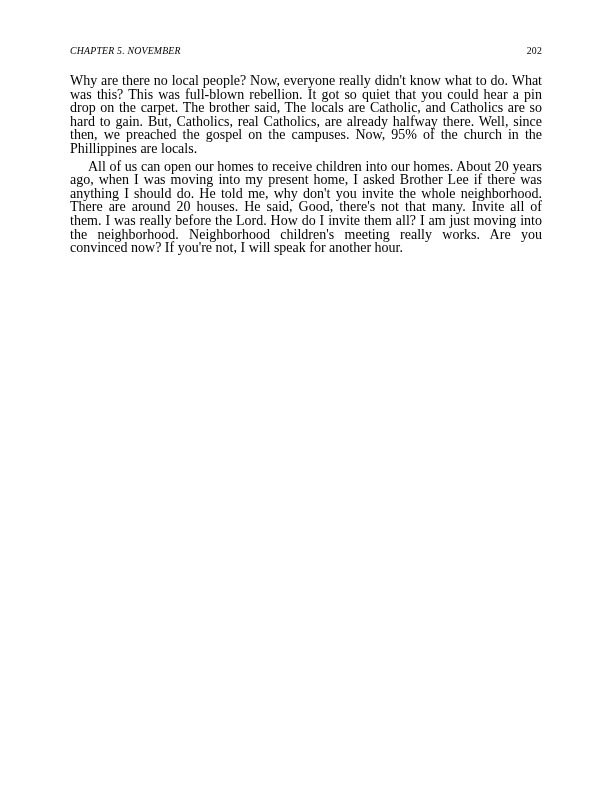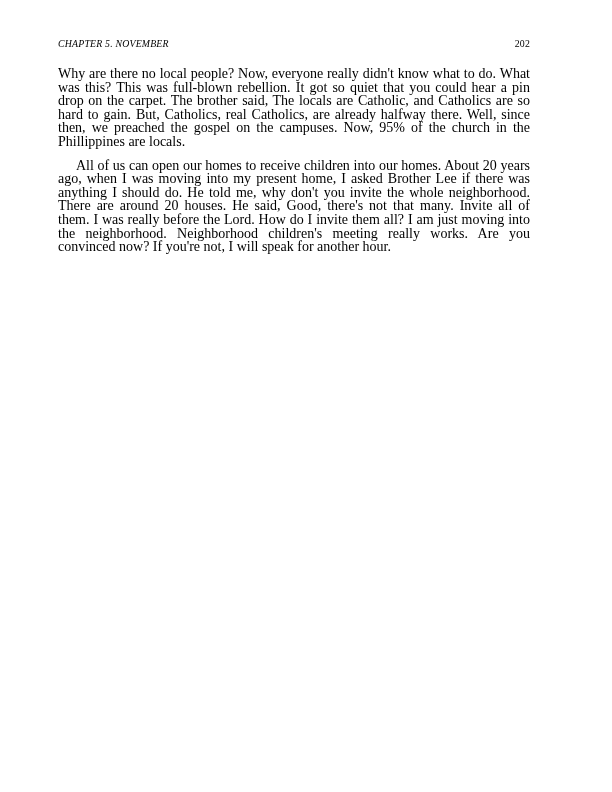--- a/index.html
+++ b/index.html
@@ -12,53 +12,54 @@
     width: 612px;
     height: 792px;
     background: #ffffff;
     margin: 0 auto;
     overflow: hidden;
     font-family: "Liberation Serif", serif;
     color: #000000;
   }
   .content {
     position: absolute;
-    left: 58px;
+    left: 70px;
     top: 38px;
     width: 472px;
   }
   .header-line {
     display: flex;
     justify-content: space-between;
     align-items: baseline;
     font-size: 9.5px;
     letter-spacing: 0.2px;
   }
   .header-left {
     font-style: italic;
     font-family: "Liberation Serif", serif;
     font-size: 9.8px;
   }
   .header-right {
     font-family: "Liberation Serif", serif;
     font-size: 9.8px;
+    margin-top: 7px;
   }
   .body-text {
     margin-top: 18px;
   }
   p.para {
     margin: 0 0 0 0;
     font-size: 14px;
     line-height: 13.6px;
     text-align: justify;
     text-justify: inter-word;
     hyphens: none;
   }
   p.para + p.para {
-    margin-top: 10px;
+    margin-top: 4px;
   }
   p.indent {
     text-indent: 18px;
   }
 </style>
 </head>
 <body>
 
 <div class="page">
   <div class="content">

